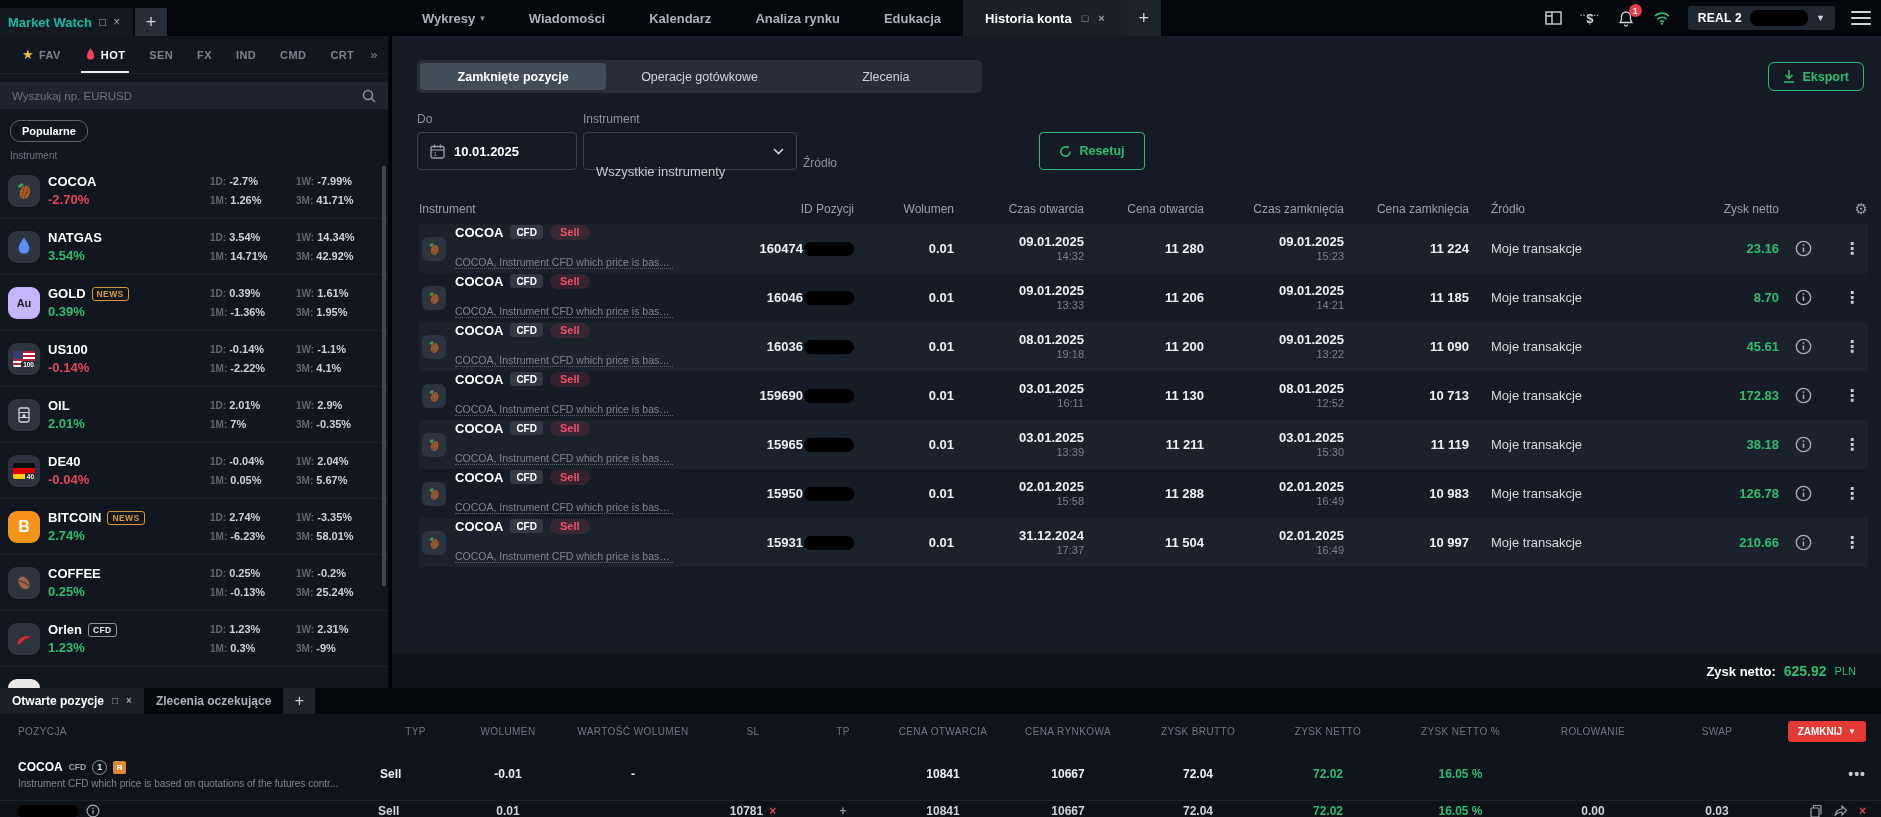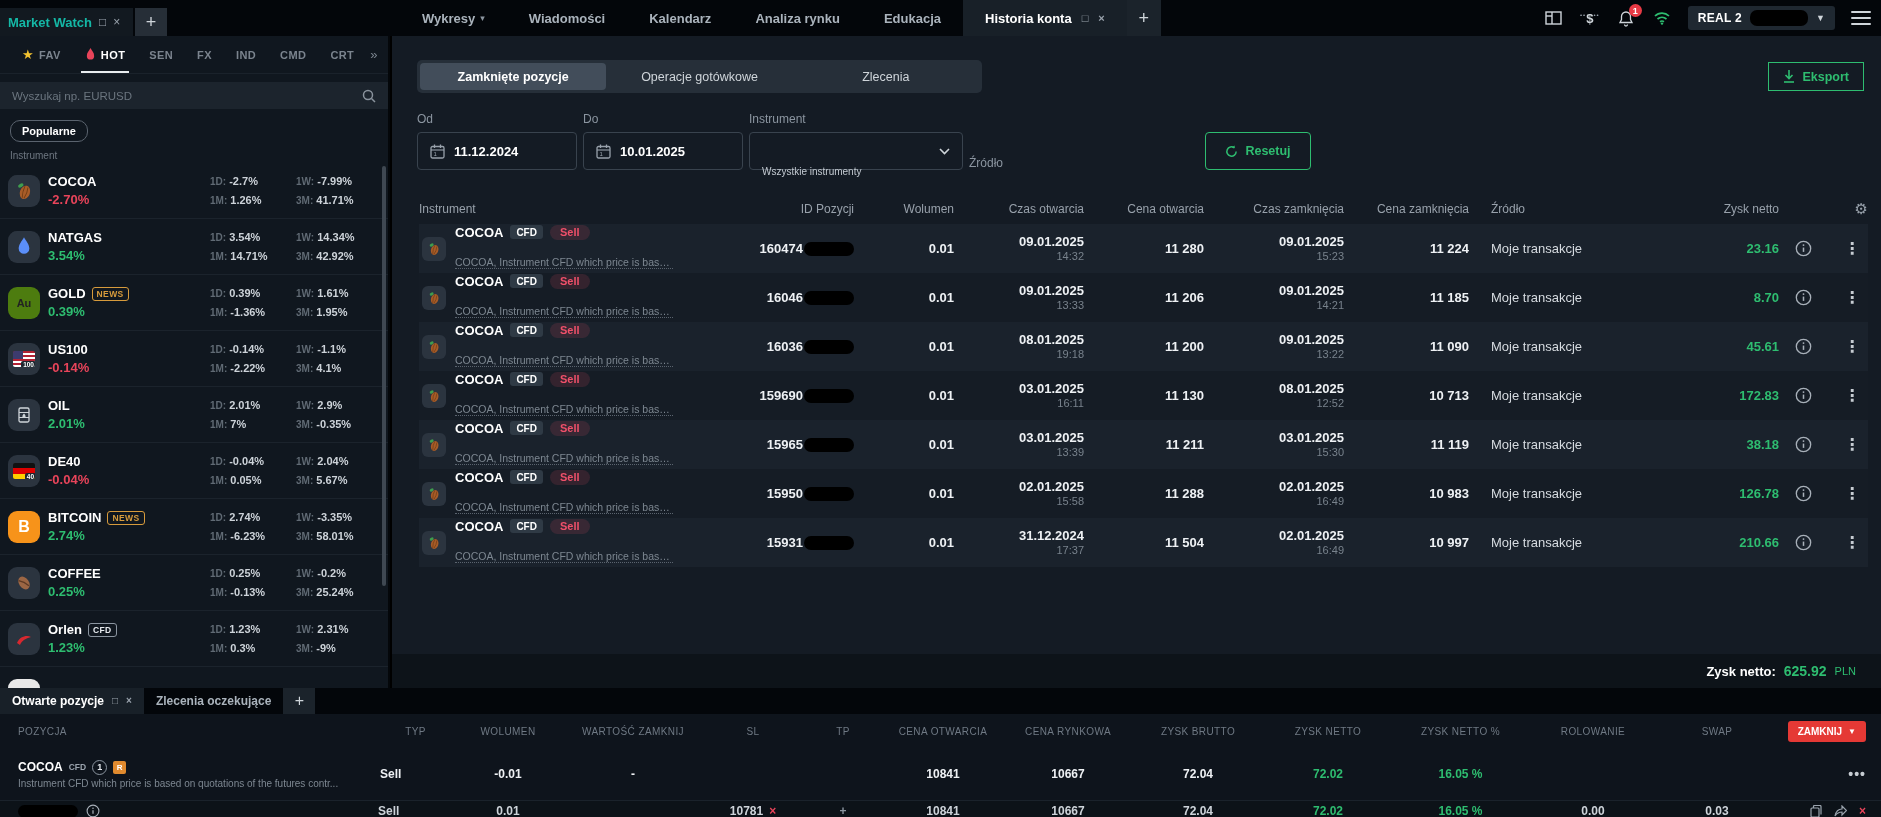--- a/index.html
+++ b/index.html
@@ -62,27 +62,27 @@
   .stat{font-size:11px;white-space:nowrap;}
   .stat .sl{color:#606a74;font-weight:bold;font-size:10px;}
   .stat .sv{color:#cdd3d9;font-weight:bold;}
   .side-scroll{position:absolute;right:2px;top:130px;width:4px;height:420px;background:#3f4852;border-radius:2px;}
 
   
   .main{position:absolute;left:392px;top:36px;width:1489px;height:652px;background:#141b24;}
   .seg{position:absolute;left:25px;top:24px;width:565px;height:33px;background:#262f39;border-radius:5px;display:flex;padding:3px;}
   .seg button{flex:1;border:none;background:transparent;color:#cfd5da;font-size:12.5px;cursor:pointer;border-radius:4px;}
   .seg button.active{background:#424d5a;color:#fff;font-weight:bold;}
-  .export-btn{position:absolute;right:17px;top:26px;height:29px;border:1px solid var(--green);border-radius:0;background:transparent;color:var(--green);font-size:12.5px;font-weight:bold;display:flex;align-items:center;gap:7px;padding:0 14px;cursor:pointer;}
+  .export-btn{position:absolute;right:17px;top:26px;height:29px;border:1px solid var(--green);border-radius:6px;background:transparent;color:var(--green);font-size:12.5px;font-weight:bold;display:flex;align-items:center;gap:7px;padding:0 14px;cursor:pointer;}
   .filters{position:absolute;left:25px;top:76px;display:flex;align-items:flex-end;}
   .field{display:flex;flex-direction:column;gap:6px;}
   .flabel{font-size:12px;color:#8b95a0;}
   .fbox{height:38px;border:1px solid var(--border2);border-radius:4px;display:flex;align-items:center;padding:0 12px;gap:9px;background:transparent;}
   .fbox .val{font-size:13px;font-weight:bold;color:#fff;}
-  .fbox .selval{font-size:10px;color:#c3cad1;font-weight:normal;flex:1;margin-top:40px;}
+  .fbox .selval{font-size:13px;color:#c3cad1;font-weight:normal;flex:1;margin-top:40px;}
   .fbox .chev{margin-left:auto;}
   .w160{width:160px;margin-right:6px;} .w214{width:214px;margin-right:6px;}
   .reset-btn{margin-left:16px;height:38px;width:106px;border:1px solid var(--green);border-radius:4px;background:transparent;color:var(--green);font-size:12.5px;font-weight:bold;display:flex;align-items:center;justify-content:center;gap:7px;cursor:pointer;}
 
   .hgrid{display:grid;grid-template-columns:335px 100px 100px 130px 120px 140px 125px 190px 120px 48px 41px;align-items:center;}
   .thead{position:absolute;left:27px;top:158px;width:1449px;height:30px;font-size:12px;color:#98a1ab;}
   .thead .c-r{text-align:right;} .thead .c-src{padding-left:22px;}
   .thead .c-gear{text-align:right;color:#97a0aa;font-size:15px;}
   .hbody{position:absolute;left:27px;top:188px;width:1449px;}
   .hrow{height:49px;background:var(--row-a);cursor:pointer;}
@@ -310,21 +310,21 @@
             <span class="stat"><span class="sl">1M:</span> <span class="sv">14.71%</span></span>
           </div>
         <div class="istat-col">
             <span class="stat"><span class="sl">1W:</span> <span class="sv">14.34%</span></span>
             <span class="stat"><span class="sl">3M:</span> <span class="sv">42.92%</span></span>
           </div>
       </div>
     </div>
     
     <div class="irow">
-      <div class="icon-sq" style="background:#4d7c0f;color:#222;font-size:11px;margin:0 8px 0 2px;flex:0 0 32px;">
+      <div class="icon-sq" style="background:#c4b5fd;color:#222;font-size:11px;margin:0 8px 0 2px;flex:0 0 32px;">
           <span>Au</span>
         </div>
       <div class="iname-wrap">
           <div class="iname-line">
             <span class="iname">GOLD</span>
             <span class="ibadge">NEWS</span>
           </div>
         <div class="ichange up">0.39%</div>
         </div>
       <div class="istats">
@@ -508,33 +508,20 @@
     </div>
     <button class="export-btn">
       <svg width="12" height="13" viewBox="0 0 12 13">
           <path d="M6 0 v8 M2.5 5 L6 8.5 L9.5 5" stroke="#2ebd70" stroke-width="1.6" fill="none"></path>
           <line x1="1" y1="12" x2="11" y2="12" stroke="#2ebd70" stroke-width="1.6"></line>
         </svg>
       <span>Eksport</span>
     </button>
 
     <div class="filters">
-      <div class="field w160">
-        <span class="flabel">Od</span>
-        <div class="fbox">
-          <svg width="15" height="15" viewBox="0 0 15 15">
-              <rect x="1" y="2.5" width="13" height="11.5" rx="1.5" fill="none" stroke="#98a1ab" stroke-width="1.3"></rect>
-              <line x1="4.5" y1="0.5" x2="4.5" y2="4" stroke="#98a1ab" stroke-width="1.3"></line>
-              <line x1="10.5" y1="0.5" x2="10.5" y2="4" stroke="#98a1ab" stroke-width="1.3"></line>
-              <line x1="1" y1="6" x2="14" y2="6" stroke="#98a1ab" stroke-width="1.1"></line>
-              <text x="3.4" y="12" font-size="6" fill="#98a1ab">1</text>
-            </svg>
-          <span class="val">11.12.2024</span>
-        </div>
-      </div>
       <div class="field w160">
         <span class="flabel">Do</span>
         <div class="fbox">
           <svg width="15" height="15" viewBox="0 0 15 15">
               <rect x="1" y="2.5" width="13" height="11.5" rx="1.5" fill="none" stroke="#98a1ab" stroke-width="1.3"></rect>
               <line x1="4.5" y1="0.5" x2="4.5" y2="4" stroke="#98a1ab" stroke-width="1.3"></line>
               <line x1="10.5" y1="0.5" x2="10.5" y2="4" stroke="#98a1ab" stroke-width="1.3"></line>
               <line x1="1" y1="6" x2="14" y2="6" stroke="#98a1ab" stroke-width="1.1"></line>
               <text x="3.4" y="12" font-size="6" fill="#98a1ab">1</text>
             </svg>
@@ -911,21 +898,21 @@
       <div class="btab">
           <span>Zlecenia oczekujące</span>
         </div>
       <div class="btab-plus">+</div>
     </div>
 
     <div class="bhead bgrid">
       <div class="c-poz">POZYCJA</div>
       <div>TYP</div>
       <div>WOLUMEN</div>
-      <div>WARTOŚĆ ZAMKNIJ</div>
+      <div>WARTOŚĆ WOLUMEN</div>
       <div>SL</div>
       <div>TP</div>
       <div>CENA OTWARCIA</div>
       <div>CENA RYNKOWA</div>
       <div>ZYSK BRUTTO</div>
       <div>ZYSK NETTO</div>
       <div>ZYSK NETTO %</div>
       <div>ROLOWANIE</div>
       <div>SWAP</div>
       <div class="c-act">

